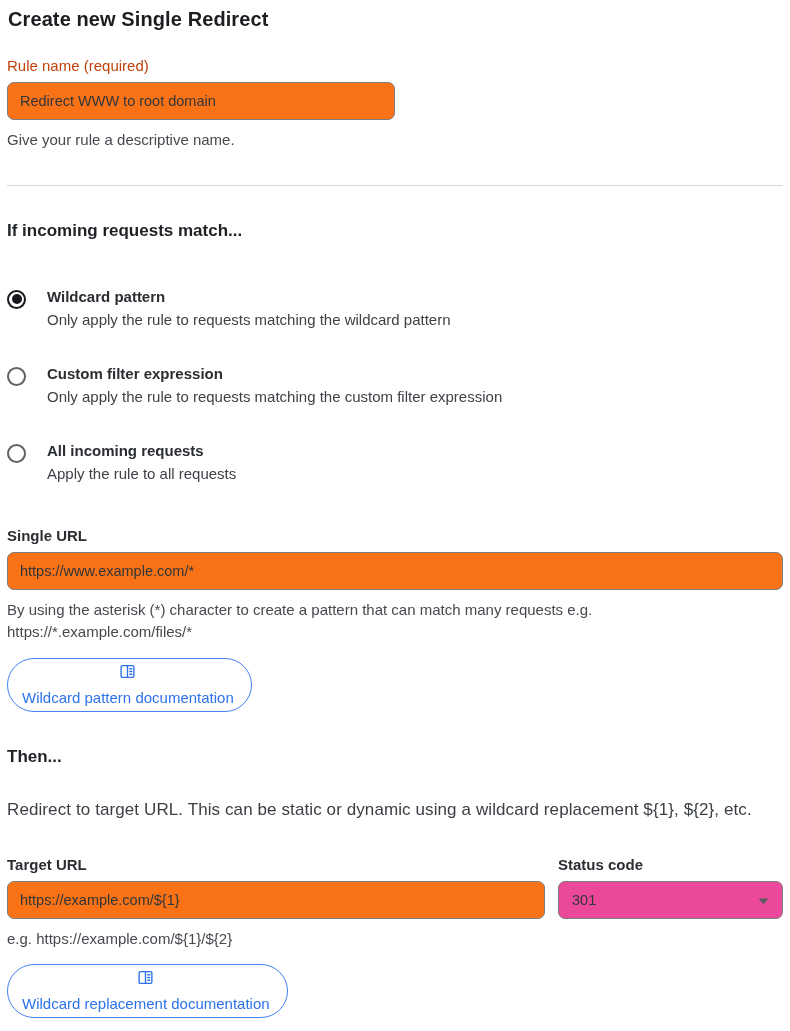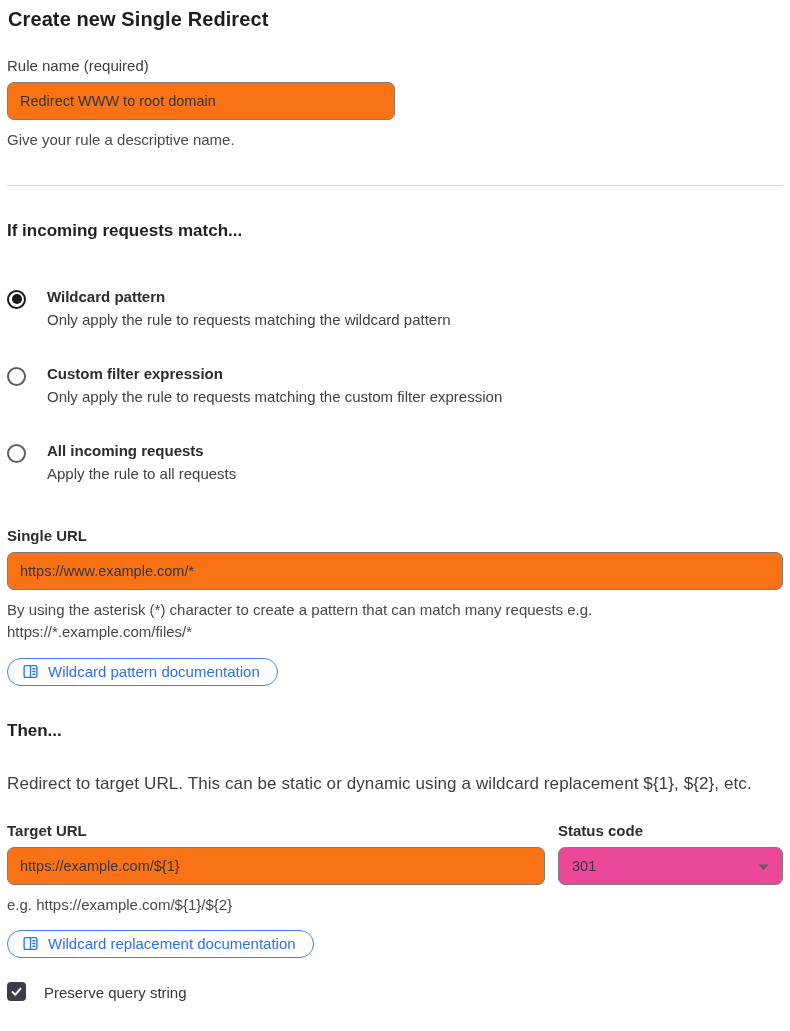--- a/index.html
+++ b/index.html
@@ -15,21 +15,21 @@
   .page-title {
     font-size: 20px;
     font-weight: 700;
     color: #1b1d20;
     margin: 0 0 26px 1px;
     letter-spacing: 0.1px;
   }
 
   .field-label {
     font-size: 15px;
-    color: #404040;
+    color: #c2410c;
     margin-bottom: 8px;
   }
   .field-label.bold { font-weight: 700; color: #2b2e32; }
 
   .text-input {
     display: block;
     height: 38px;
     border: 1px solid #7d7d7d;
     border-radius: 7px;
     padding: 0 12px;
@@ -107,34 +107,35 @@
     gap: 9px;
     margin-top: 14px;
     padding: 4px 17px 5px 14px;
     background: #fff;
     border: 1px solid #4183f2;
     border-radius: 999px;
     color: #2e72ea;
     font-family: "Liberation Sans", sans-serif;
     font-size: 15px;
     cursor: pointer;
+    flex-direction: column;
   }
   .doc-button svg { display: block; }
 
   .then-desc {
     font-size: 17px;
     color: #3b3f44;
     margin-top: 33px;
     letter-spacing: 0.1px;
   }
 
   .target-row {
     display: flex;
     gap: 13px;
-    margin-top: 28px;
+    margin-top: 36px;
     justify-content: space-between;
   }
   .target-col { flex: 1 1 auto; }
   .status-col { flex: 0 0 225px; }
 
   .select-box {
     display: flex;
     align-items: center;
     justify-content: space-between;
     height: 38px;

